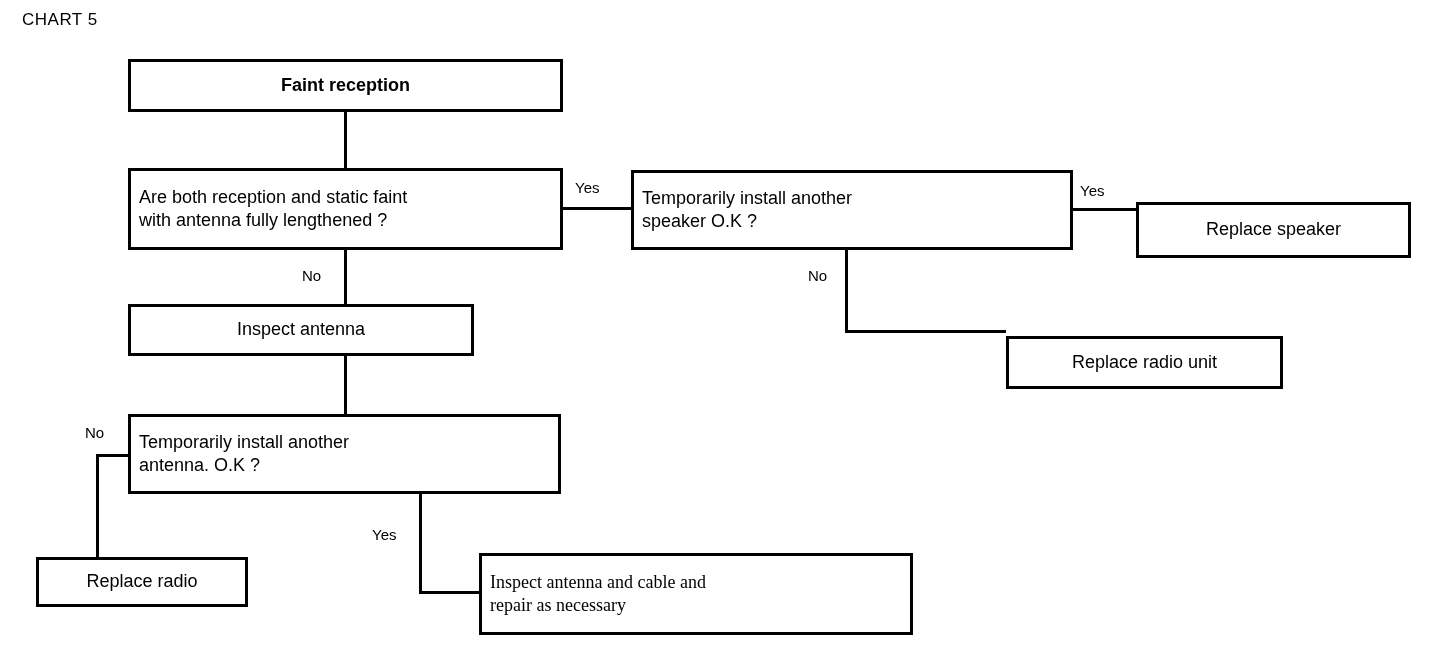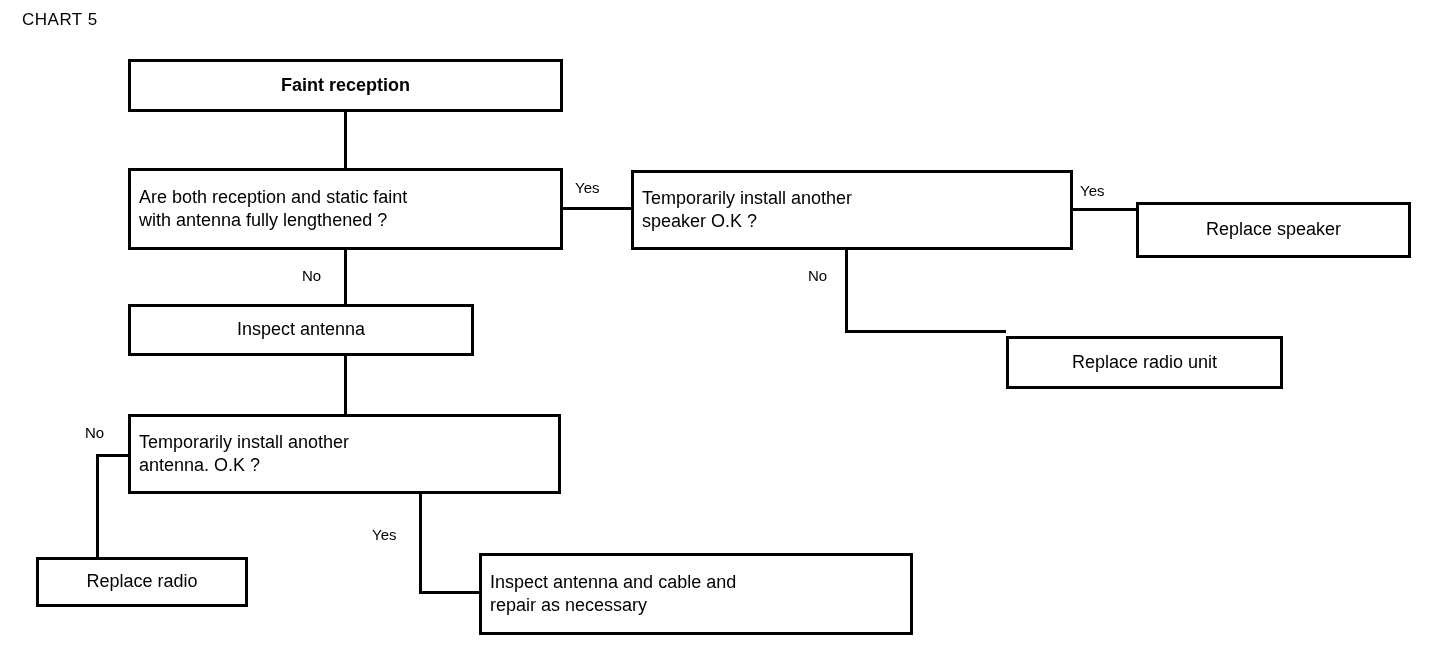--- a/index.html
+++ b/index.html
@@ -107,21 +107,21 @@
       <div class="node center" style="left: 128px; top: 304px; width: 346px; height: 52px;">
         <span class="txt">Inspect antenna</span>
       </div>
       <div class="node left" style="left: 128px; top: 414px; width: 433px; height: 80px;">
         <span class="txt">Temporarily install another
 antenna. O.K ?</span>
       </div>
       <div class="node center" style="left: 12px; top: 557px; width: 212px; height: 50px; margin-left: 24px;">
         <span class="txt">Replace radio</span>
       </div>
-      <div class="node left" style="left: 479px; top: 553px; width: 434px; height: 82px;">
+      <div class="node left" style="left: 479px; top: 553px; width: 434px; height: 82px; font-family: Liberation Serif, serif;">
         <span class="txt">Inspect antenna and cable and
 repair as necessary</span>
       </div>
     </div>
   <div id="label-layer">
       <div class="edge-label" style="left: 575px; top: 180px;">Yes</div>
       <div class="edge-label" style="left: 302px; top: 268px;">No</div>
       <div class="edge-label" style="left: 1080px; top: 183px;">Yes</div>
       <div class="edge-label" style="left: 808px; top: 268px;">No</div>
       <div class="edge-label" style="left: 85px; top: 425px;">No</div>

